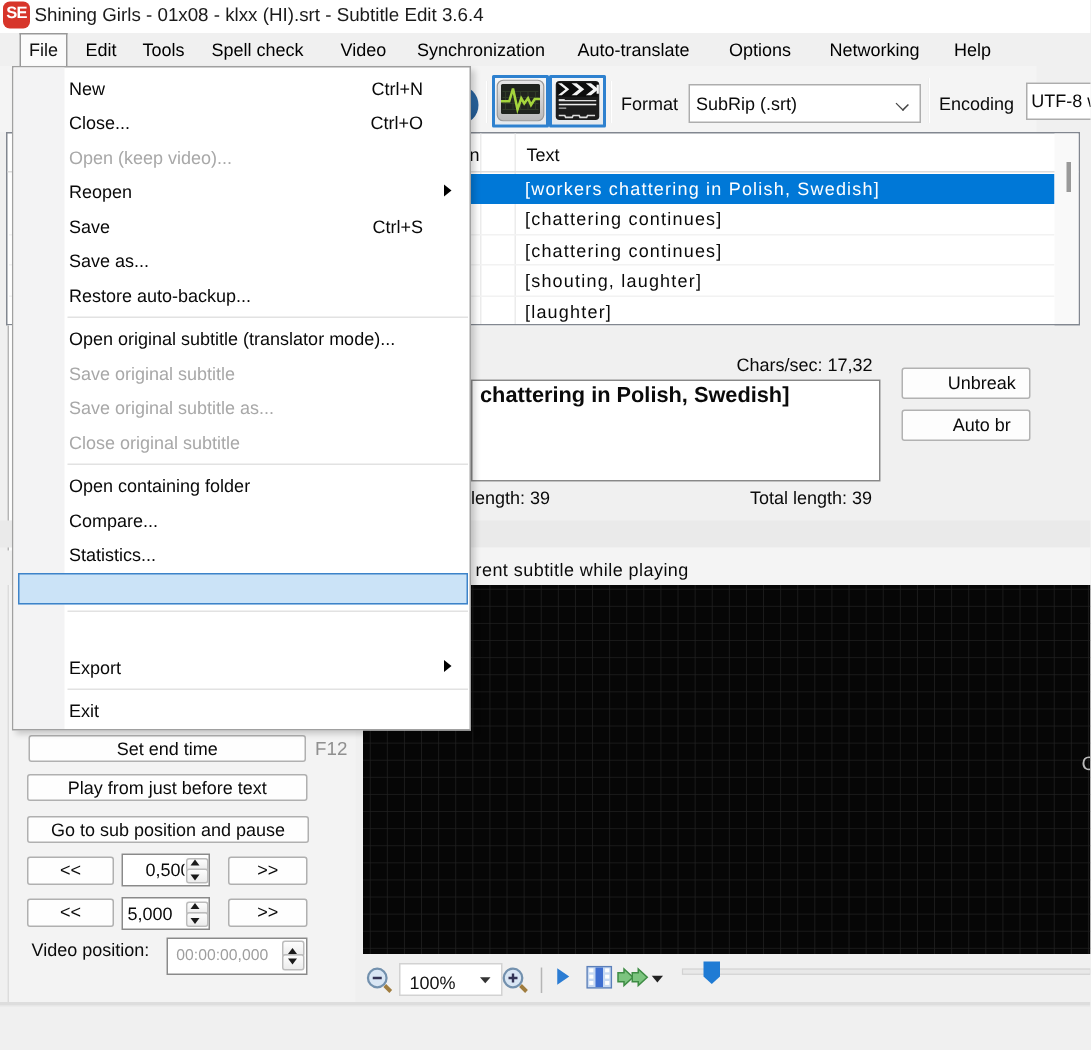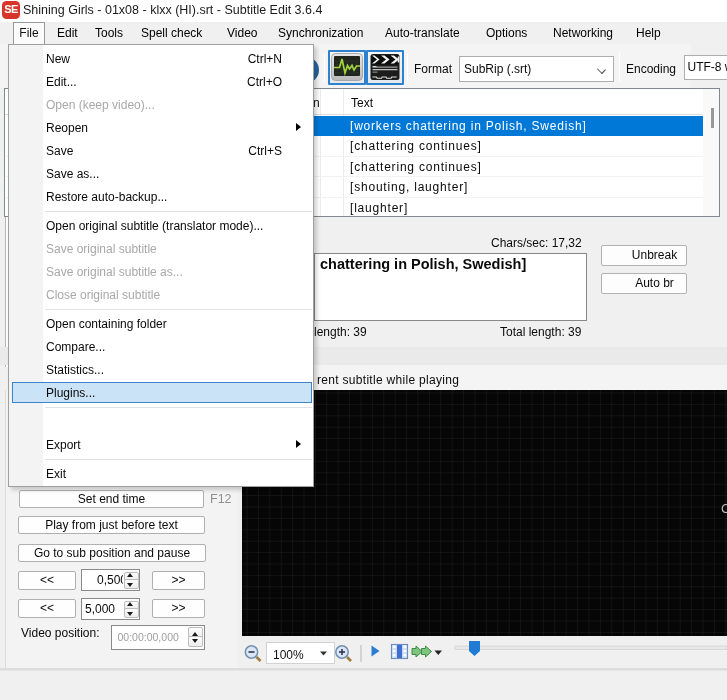--- a/index.html
+++ b/index.html
@@ -245,21 +245,21 @@
 <div class="abs" id="statusbar"></div>
 
 <div class="abs" id="filebox">File</div>
 <div class="abs" id="dropdown">
   <div id="gutter"></div>
   <div class="ditem" style="top:2px;">
       <span class="lab">New</span>
       <span class="sc">Ctrl+N</span>
     </div>
   <div class="ditem" style="top:25px;">
-      <span class="lab">Edit...</span>
+      <span class="lab">Close...</span>
       <span class="sc">Ctrl+O</span>
     </div>
   <div class="ditem dis" style="top:48px;">
       <span class="lab">Open (keep video)...</span>
     </div>
   <div class="ditem" style="top:71px;">
       <span class="lab">Reopen</span>
       <i class="arr"></i>
     </div>
   <div class="ditem" style="top:94px;">
@@ -289,23 +289,20 @@
   <div class="ditem" style="top:267px;">
       <span class="lab">Open containing folder</span>
     </div>
   <div class="ditem" style="top:290px;">
       <span class="lab">Compare...</span>
     </div>
   <div class="ditem" style="top:313px;">
       <span class="lab">Statistics...</span>
     </div>
   <div id="plughl"></div>
-  <div class="ditem" style="top:336px;">
-      <span class="lab">Plugins...</span>
-    </div>
   <div class="dsep" style="top:362px;"></div>
   <div class="ditem" style="top:388px;">
       <span class="lab">Export</span>
       <i class="arr"></i>
     </div>
   <div class="dsep" style="top:414px;"></div>
   <div class="ditem" style="top:417px;">
       <span class="lab">Exit</span>
     </div>
 </div>

